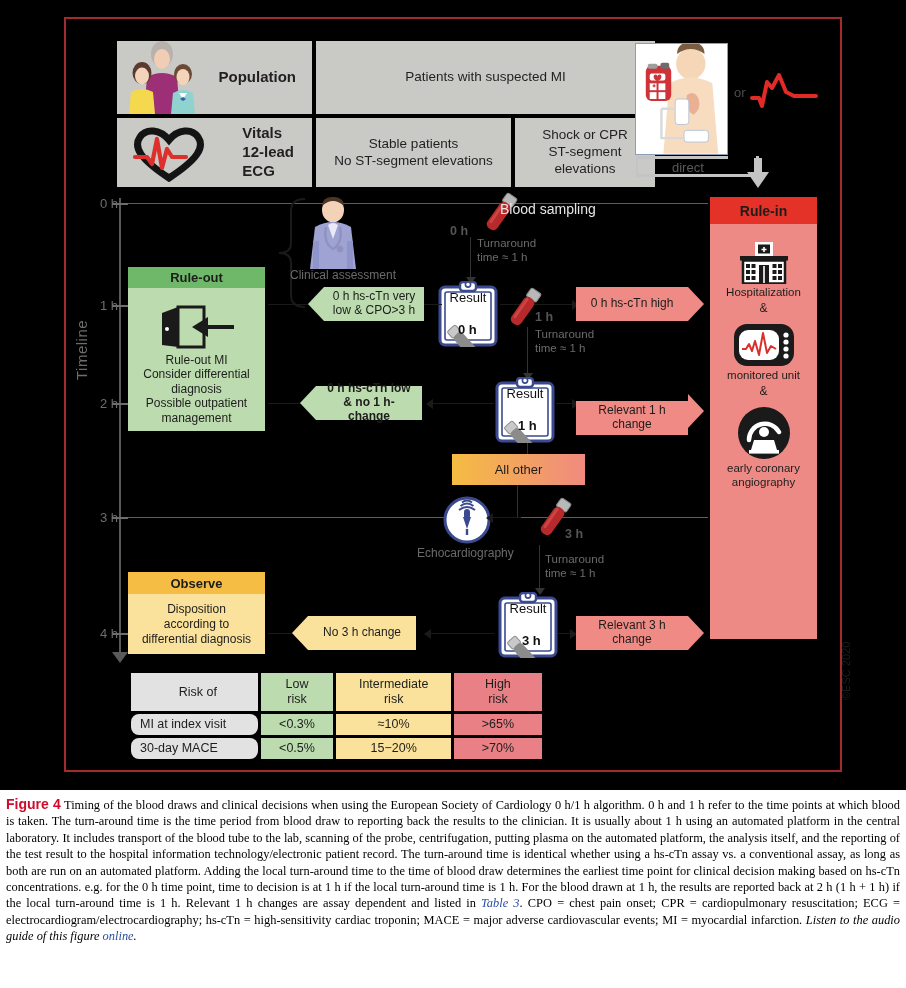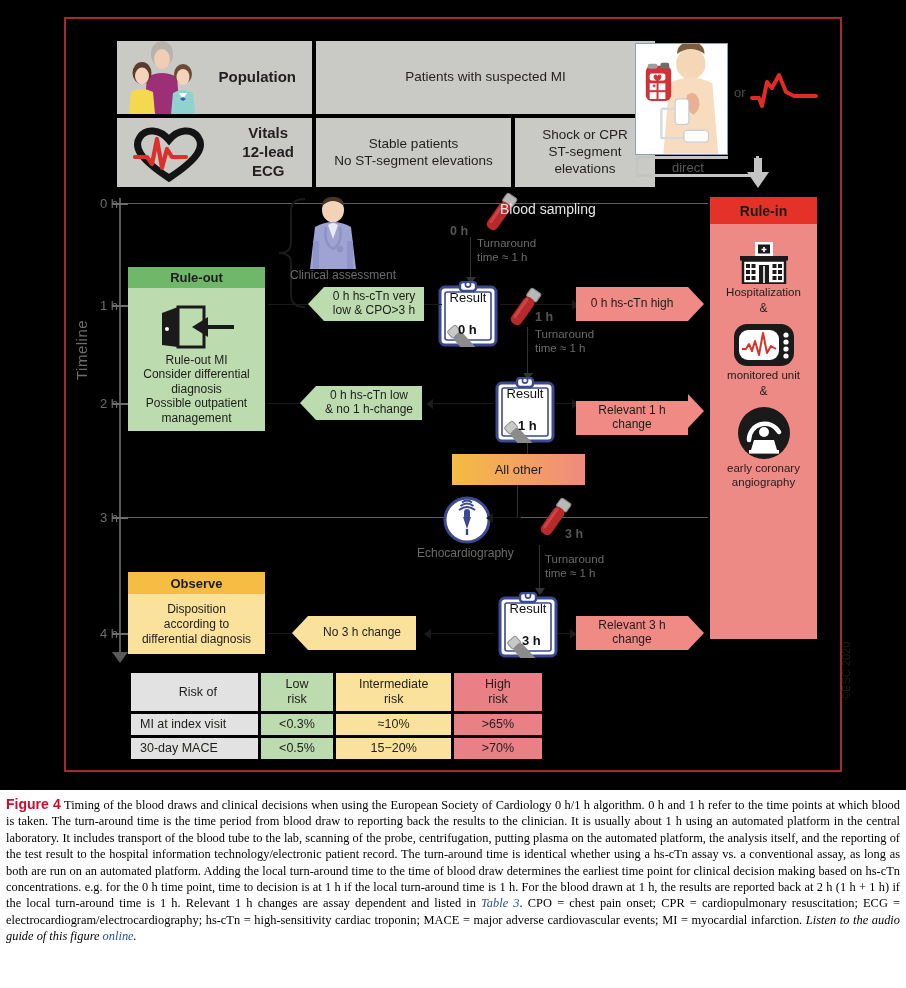--- a/index.html
+++ b/index.html
@@ -174,21 +174,21 @@
     border-left:5px solid transparent; border-right:5px solid transparent;
     border-top:7px solid #1a1a1a;
   }
 
   
   #risk-table { position:absolute; left:128px; top:670px; width:417px; }
   #risk-table table { border-collapse:separate; border-spacing:3px 3px; width:100%; }
   #risk-table td {
     font-size:12.5px; color:#1d1d1b; text-align:center; padding:3px 2px; line-height:1.2;
   }
-  .c-label { background:#e2e2e2; text-align:left !important; padding-left:9px !important; }
+  .c-label { background:#e2e2e2; text-align:left !important; padding-left:9px !important;border-radius:8px; }
   .c-label-head { background:#e2e2e2; font-weight:normal; text-align:center; padding-left:9px !important; }
   .c-low { background:#bcdcb0; }
   .c-mid { background:#fbe29c; }
   .c-high { background:#e98086; }
 
   #copyright {
     position:absolute; left:840px; top:700px; font-size:11px; color:#1d1d1b;
     transform:rotate(-90deg); transform-origin:left top; white-space:nowrap;
   }
 
@@ -213,21 +213,21 @@
   <div id="figure-frame"></div>
 
   <div class="grey-box bold" id="pop-label-box">
     <span>Population</span>
   </div>
   <div class="grey-box" id="pop-value-box">
     <span>Patients with suspected MI</span>
   </div>
 
   <div class="grey-box bold" id="vitals-label-box">
-    <div style="text-align:center;">
+    <div style="text-align:left;">
       <div>Vitals</div>
       <div>12-lead</div>
       <div>ECG</div>
     </div>
   </div>
   <div class="grey-box" id="vitals-stable-box">
     <div>
       <div>Stable patients</div>
       <div>No ST-segment elevations</div>
     </div>
@@ -414,21 +414,21 @@
   <div style="position:absolute; left:518px; top:418px; font-size:13px; font-weight:bold; color:#111;">1 h</div>
 
   <div class="hline" style="left:268px; top:403px; width:48px;"></div>
   <div class="hline" style="left:432px; top:403px; width:62px;"></div>
   <div class="arrowhead-left" style="left:426px; top:399px;"></div>
   <div class="hline" style="left:556px; top:403px; width:22px;"></div>
   <div class="arrowhead-right" style="left:572px; top:399px;"></div>
 
   <div class="callout green" style="left:300px; top:386px;">
     <div class="tip-left"></div>
-    <div class="body" style="width:106px;">
+    <div class="body" style="width:106px;font-weight:bold;">
       <div>
         <div>0 h hs-cTn low</div>
         <div>&amp; no 1 h-change</div>
       </div>
     </div>
   </div>
 
   <div class="callout red" style="left:576px; top:386px;">
     <div class="body" style="width:112px;margin-top:15px;">Relevant 1 h change</div>
     <div class="tip-right"></div>

